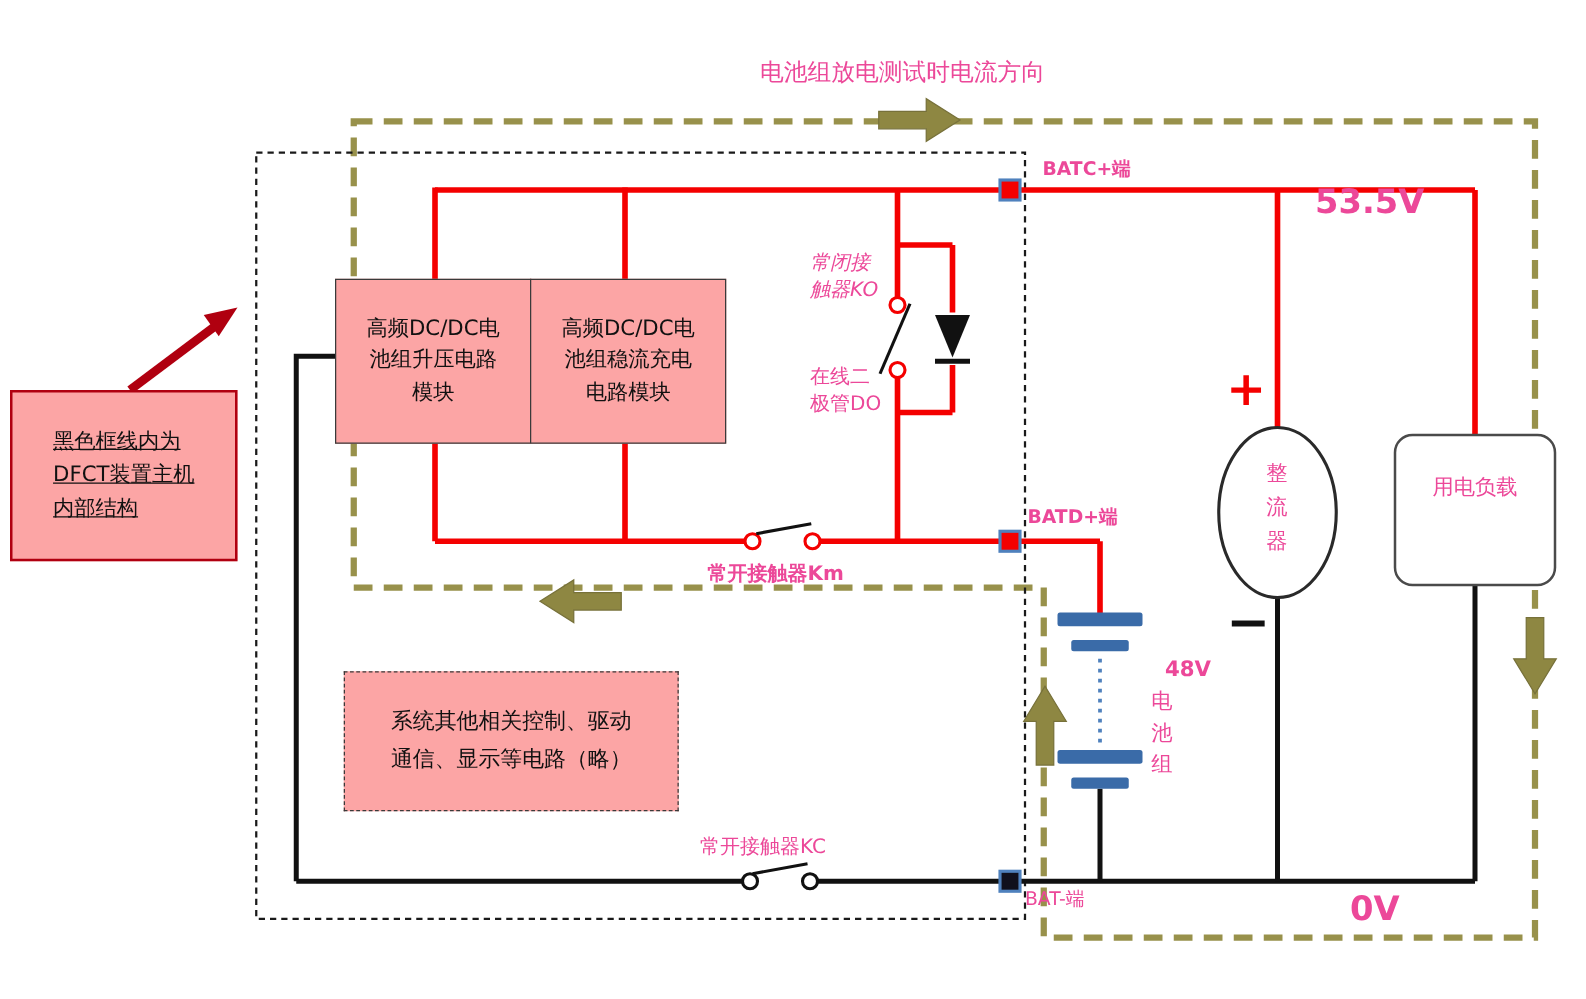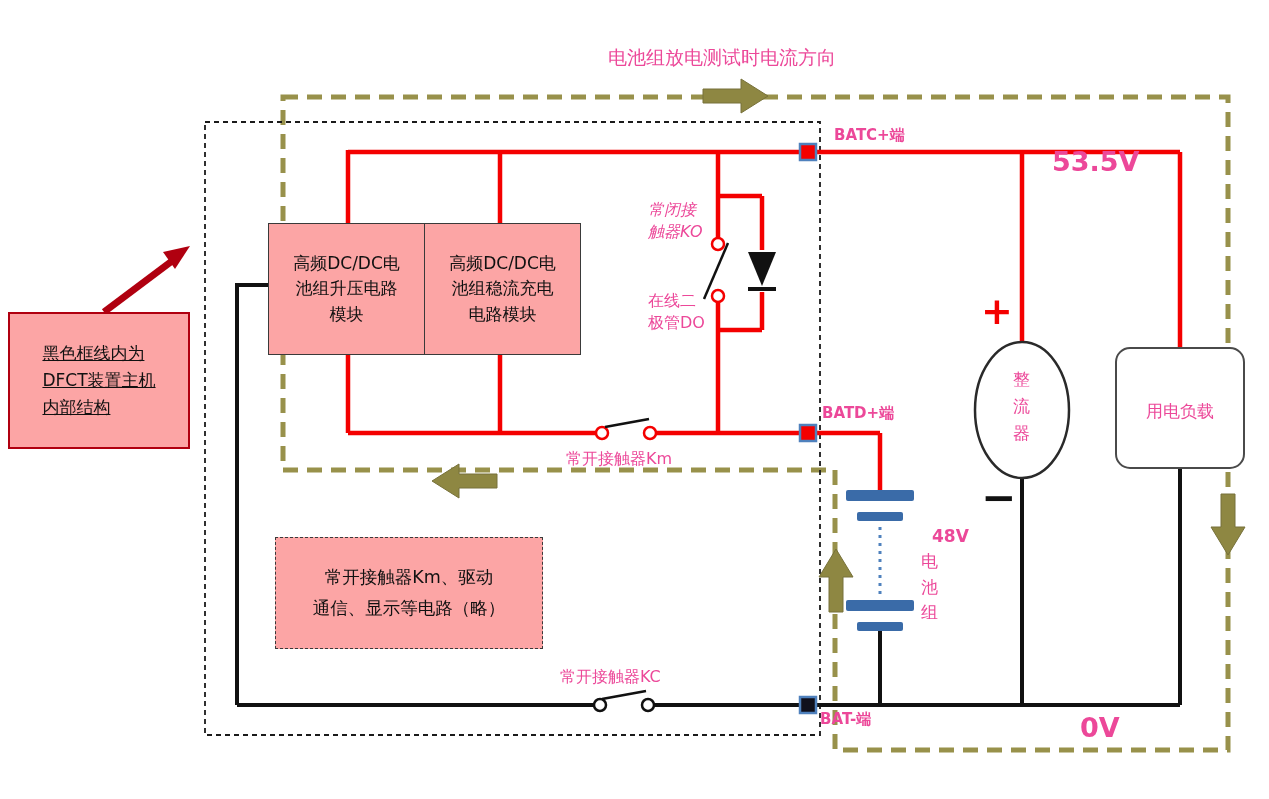--- a/index.html
+++ b/index.html
@@ -122,46 +122,46 @@
   <div class="box" style="left:424px;top:223px;width:157px;height:132px;">
     <div class="lines" style="font-size:17px;line-height:1.5;">
       <div>高频DC/DC电</div>
       <div>池组稳流充电</div>
       <div>电路模块</div>
     </div>
   </div>
 
   <div class="box" style="left:275px;top:537px;width:268px;height:112px;border-style:dashed;">
     <div class="lines" style="font-size:17.5px;line-height:1.8;">
-      <div>常开接触器Km、驱动</div>
+      <div>系统其他相关控制、驱动</div>
       <div>通信、显示等电路（略）</div>
     </div>
   </div>
 
   <div class="lbl" style="left:648px;top:199px;font-size:16px;line-height:1.4;font-style:italic;">
     <div>常闭接</div>
     <div>触器KO</div>
   </div>
   <div class="lbl" style="left:648px;top:290px;font-size:16px;line-height:1.4;">
     <div>在线二</div>
     <div>极管DO</div>
   </div>
-  <div class="lbl" style="left:566px;top:449px;font-size:16px;">常开接触器Km</div>
+  <div class="lbl" style="left:566px;top:449px;font-size:16px;font-weight:bold;">常开接触器Km</div>
   <div class="lbl" style="left:560px;top:667px;font-size:16px;">常开接触器KC</div>
 
   <div class="lbl" style="left:822px;top:126px;font-size:15px;font-weight:bold;margin-left:12px;">BATC+端</div>
   <div class="lbl" style="left:822px;top:404px;font-size:15px;font-weight:bold;">BATD+端</div>
-  <div class="lbl" style="left:820px;top:710px;font-size:15px;font-weight:bold;">BAT-端</div>
+  <div class="lbl" style="left:820px;top:710px;font-size:15px;font-weight:normal;">BAT-端</div>
 
   <div class="lbl" style="left:1052px;top:110px;font-size:27px;font-weight:600;margin-top:36px;">53.5V</div>
   <div class="lbl" style="left:1080px;top:712px;font-size:27px;font-weight:600;">0V</div>
 
   <div class="lbl" style="left:932px;top:526px;font-size:17px;font-weight:bold;">48V</div>
   <div class="lbl vtext" style="left:921px;top:549px;width:19px;font-size:17px;font-weight:normal;line-height:1.5;white-space:normal;">电池组</div>
 
   <div class="lbl vtext" style="left:1013px;top:366px;width:19px;font-size:17px;line-height:1.6;white-space:normal;">整流器</div>
 
-  <div class="lbl" style="left:1116px;top:400px;width:128px;text-align:center;font-size:17px;">用电负载</div>
+  <div class="lbl" style="left:1116px;top:378px;width:128px;text-align:center;font-size:17px;">用电负载</div>
 
   <div class="lbl" style="left:981px;top:292px;font-size:38px;font-weight:bold;color:#f40000;line-height:1;">+</div>
   <div class="lbl" style="left:981px;top:477px;font-size:42px;font-weight:bold;color:#111;line-height:1;">−</div>
 
 </div>
 
 </body></html>

